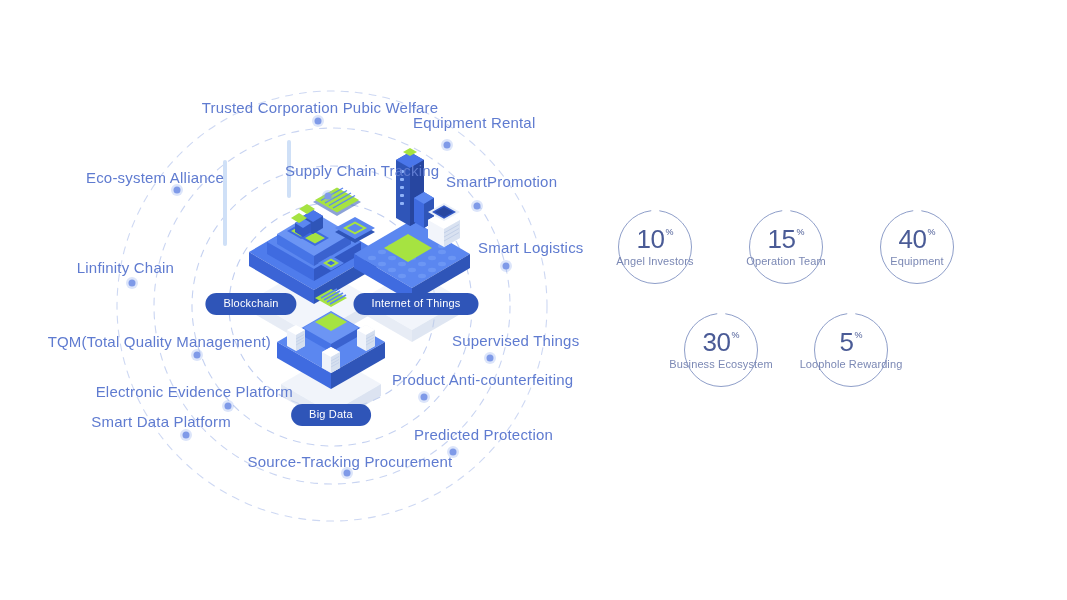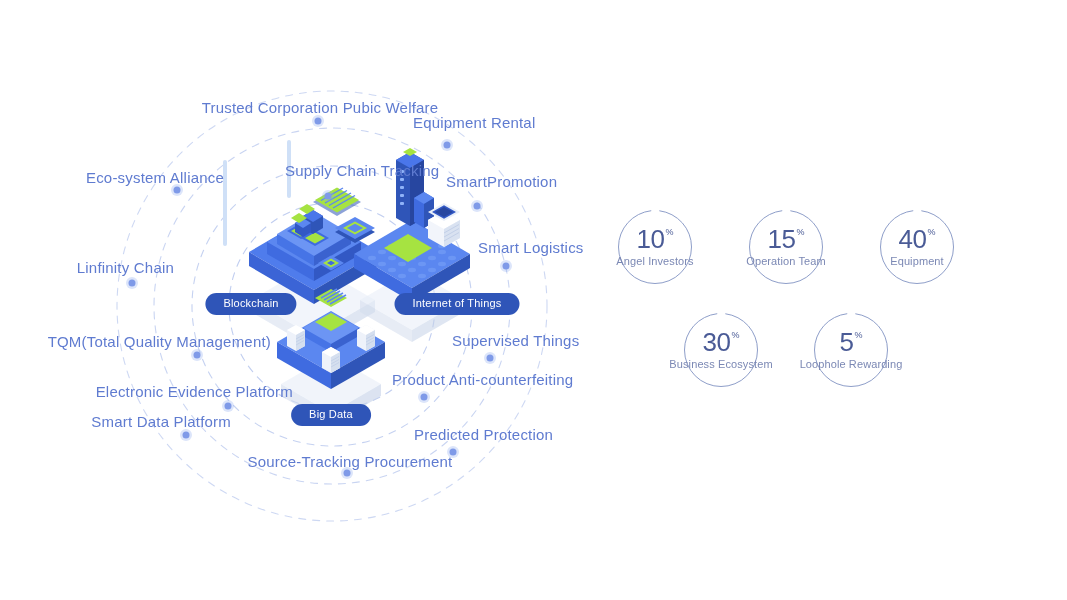--- a/index.html
+++ b/index.html
@@ -335,21 +335,21 @@
         <div class="eco-dot" style="left: 228px; top: 406px;"></div>
         <div class="eco-label l" style="left: 231px; top: 421px; padding-left: 36px;">Smart Data Platform</div>
         <div class="eco-dot" style="left: 186px; top: 435px;"></div>
         <div class="eco-label r" style="left: 414px; top: 434px;">Predicted Protection</div>
         <div class="eco-dot" style="left: 453px; top: 452px;"></div>
         <div class="eco-label c" style="left: 350px; top: 461px;">Source-Tracking Procurement</div>
         <div class="eco-dot" style="left: 347px; top: 473px;"></div>
       </div>
     <div id="eco-pills">
         <div class="pill" style="left: 251px; top: 304px;">Blockchain</div>
-        <div class="pill" style="left: 416px; top: 304px; margin-left: 41px;">Internet of Things</div>
+        <div class="pill" style="left: 416px; top: 304px;">Internet of Things</div>
         <div class="pill" style="left: 331px; top: 415px;">Big Data</div>
       </div>
   </div>
 
   <div id="stats">
       <div class="stat" style="left: 55px; top: 247px;">
         <svg width="76" height="76" viewBox="0 0 76 76">
           <circle cx="38" cy="38" r="36.5" fill="none" stroke="#8e9ec9" stroke-width="1" stroke-dasharray="220.3362637120549 9" stroke-dashoffset="52.83406592801372" stroke-linecap="round"></circle>
         </svg>
         <div class="inner">

